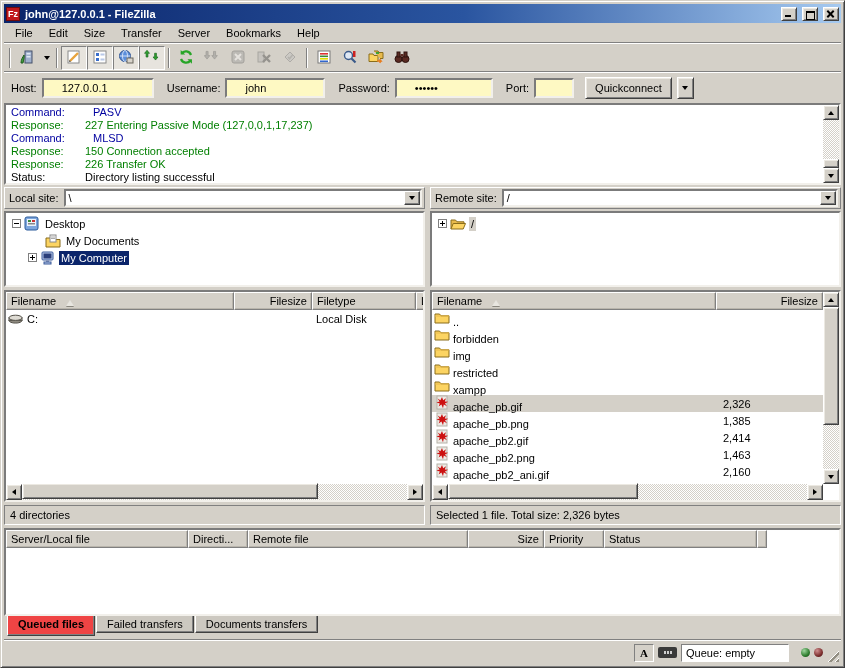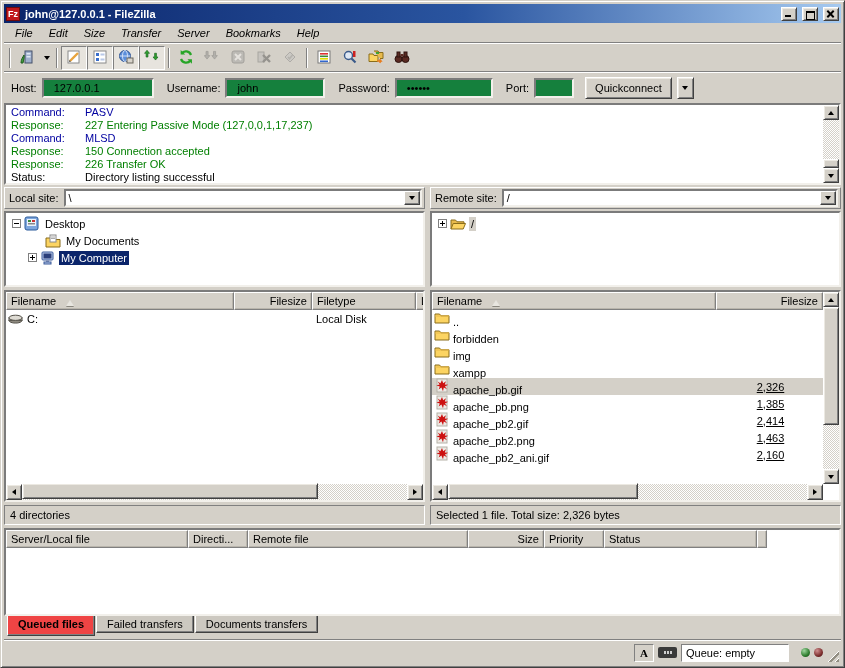--- a/index.html
+++ b/index.html
@@ -23,49 +23,49 @@
     box-shadow: inset 1px 1px 0 #ece9e2, inset -1px -1px 0 #808080; margin-left:2px; }
   .winbtn.min::after { content:""; position:absolute; left:3px; bottom:3px; width:6px; height:2px; background:#000; }
   .winbtn.max::after { content:""; position:absolute; left:3px; top:3px; width:7px; height:6px;
     border:1px solid #000; border-top-width:2px; }
   .winbtn.close::before, .winbtn.close::after { content:""; position:absolute; left:2px; top:5px;
     width:9px; height:2px; background:#000; }
   .winbtn.close::before { transform:rotate(45deg); }
   .winbtn.close::after  { transform:rotate(-45deg); }
 
   
-  .menubar { height:19px; flex:none; display:flex; align-items:center; padding-left:3px;font-style:italic; }
+  .menubar { height:19px; flex:none; display:flex; align-items:center; padding-left:3px; }
   .menu-item { padding:2px 8px; }
   .hdiv { height:2px; flex:none; background:linear-gradient(#808080 50%, #ffffff 50%); }
 
   .toolbar { height:27px; flex:none; display:flex; align-items:center; padding:1px 2px; }
   .tbtn { width:26px; height:24px; display:flex; align-items:center; justify-content:center; border:1px solid transparent; }
   .tbtn.pressed { border-color:#808080 #ffffff #ffffff #808080; background:#e7e4de; }
   .tbtn.disabled svg { filter:grayscale(1); opacity:.4; }
   .tsep { width:0; height:20px; border-left:1px solid #808080; border-right:1px solid #ffffff; margin:0 3px; }
   .dd-arrow { width:13px; height:22px; display:flex; align-items:center; justify-content:center; }
   .tri-dn { width:0; height:0; border:3px solid transparent; border-top:4px solid #000; margin-top:3px; }
 
   
   .qc { height:30px; flex:none; display:flex; align-items:center; gap:5px; padding:0 7px; }
   .qc .lab { margin-left:8px; }
   .field { height:20px; background:#fff; border:2px solid; border-color:#7b7b7b #f2f0eb #f2f0eb #7b7b7b; }
-  .field input { width:100%; height:100%; border:none; outline:none; background:#15803d;
-    font:11px "Liberation Sans",sans-serif; padding:0 10px; }
+  .field input { width:100%; height:100%; border:none; outline:none; background:#fef9c3;
+    font:11px "Liberation Sans",sans-serif; padding:0 18px; }
   .btn { height:22px; padding:0 9px; background:#d4d0c8; font:11px "Liberation Sans",sans-serif;
     border:1px solid; border-color:#ffffff #404040 #404040 #ffffff;
     box-shadow: inset 1px 1px 0 #ece9e2, inset -1px -1px 0 #808080; }
   .btn.dd { width:17px; padding:0; display:flex; align-items:center; justify-content:center; }
 
   
   .log { height:82px; flex:none; background:#fff; position:relative; overflow:hidden;
     border:2px solid; border-color:#7b7b7b #f2f0eb #f2f0eb #7b7b7b; padding:1px 18px 1px 5px; }
   .log-line { display:flex; line-height:13px; }
   .log-label { width:74px; flex:none; }
-  .cmd  { color:#0000a0; }
+  .cmd  { color:#0000a0;gap:8px; }
   .resp { color:#007f00; }
   .stat { color:#000000; }
 
   
   .dither { background:repeating-conic-gradient(#ffffff 0% 25%, #d4d0c8 25% 50%) 0 0 / 2px 2px; }
   .sbtn { background:#d4d0c8; border:1px solid; border-color:#ffffff #404040 #404040 #ffffff;
     box-shadow: inset 1px 1px 0 #ece9e2, inset -1px -1px 0 #808080;
     display:flex; align-items:center; justify-content:center; flex:none; }
   .arrow { width:0; height:0; border:3px solid transparent; }
   .arrow.up    { border-bottom:4px solid #000; margin-top:-3px; }
@@ -113,21 +113,21 @@
     background:#d4d0c8; border:1px solid; border-color:#ffffff #808080 #808080 #ffffff;
     box-shadow: inset -1px -1px 0 #b9b5ac; }
   .hcell.r { justify-content:flex-end; }
   .sort-asc { width:0; height:0; border:4px solid transparent; border-bottom:6px solid #e8e6e0; margin-left:10px;
     filter:drop-shadow(0 1px 0 #8a877f); }
   .listbody { flex:1; min-height:0; background:#fff; overflow:hidden; }
   .lrow { height:17px; display:flex; align-items:center; }
   .lrow.sel { background:#d4d0c8; }
   .fico { width:16px; height:16px; flex:none; margin:0 3px 0 2px; }
   .fname { white-space:nowrap; overflow:hidden; }
-  .fsize { text-align:center; padding-right:5px; flex:none;text-decoration:underline; }
+  .fsize { text-align:left; padding-right:5px; flex:none; }
   .ftype { flex:none; padding-left:4px; }
 
   .status-line { height:20px; flex:none; margin-top:3px; display:flex; align-items:center; padding:4px 5px;
     border:1px solid; border-color:#808080 #ffffff #ffffff #808080; }
 
   
   .queuebox { height:88px; flex:none; margin-top:3px; display:flex; flex-direction:row; background:#fff;
     border:2px solid; border-color:#7b7b7b #f2f0eb #f2f0eb #7b7b7b; }
   .queue-body { flex:1; background:#fff; }
 
@@ -533,20 +533,27 @@
             <span class="cell-name" style="flex:1"><span class="fico"><svg width="16" height="16">
                     <path d="M1 13 V4 h4.5 L7 5.8 H15 V13z" fill="#fcd462" stroke="#8a6d1a"></path>
                     <path d="M1 6 h14" stroke="#e8ba4c"></path>
                   </svg></span><span class="fname">img</span></span>
             <span class="fsize" style="width:100px"></span>
           </div>
           <div class="lrow">
             <span class="cell-name" style="flex:1"><span class="fico"><svg width="16" height="16">
                     <path d="M1 13 V4 h4.5 L7 5.8 H15 V13z" fill="#fcd462" stroke="#8a6d1a"></path>
                     <path d="M1 6 h14" stroke="#e8ba4c"></path>
+                  </svg></span><span class="fname">restricted</span></span>
+            <span class="fsize" style="width:100px"></span>
+          </div>
+          <div class="lrow">
+            <span class="cell-name" style="flex:1"><span class="fico"><svg width="16" height="16">
+                    <path d="M1 13 V4 h4.5 L7 5.8 H15 V13z" fill="#fcd462" stroke="#8a6d1a"></path>
+                    <path d="M1 6 h14" stroke="#e8ba4c"></path>
                   </svg></span><span class="fname">xampp</span></span>
             <span class="fsize" style="width:100px"></span>
           </div>
 
           <div class="lrow sel">
             <span class="cell-name" style="flex:1"><span class="fico"><svg width="16" height="16">
                     <rect x="3" y="1" width="10" height="13" fill="#eceae5" stroke="#b5b1a8"></rect>
                     <path d="M8 2 l1.2 3.2 2.8-2 -1.2 3.2 3.4.4 -3.2 1.6 2 2.8 -3.2-1.6 -.8 3.6 -1.6-3.6 -2.8 2 1.2-3.2 -3.4-.8 3.2-1.2 -2-2.8 2.8 1.6z" fill="#cc1111"></path>
                   </svg></span><span class="fname">apache_pb.gif</span></span>
             <span class="fsize" style="width:100px">2,326</span>

